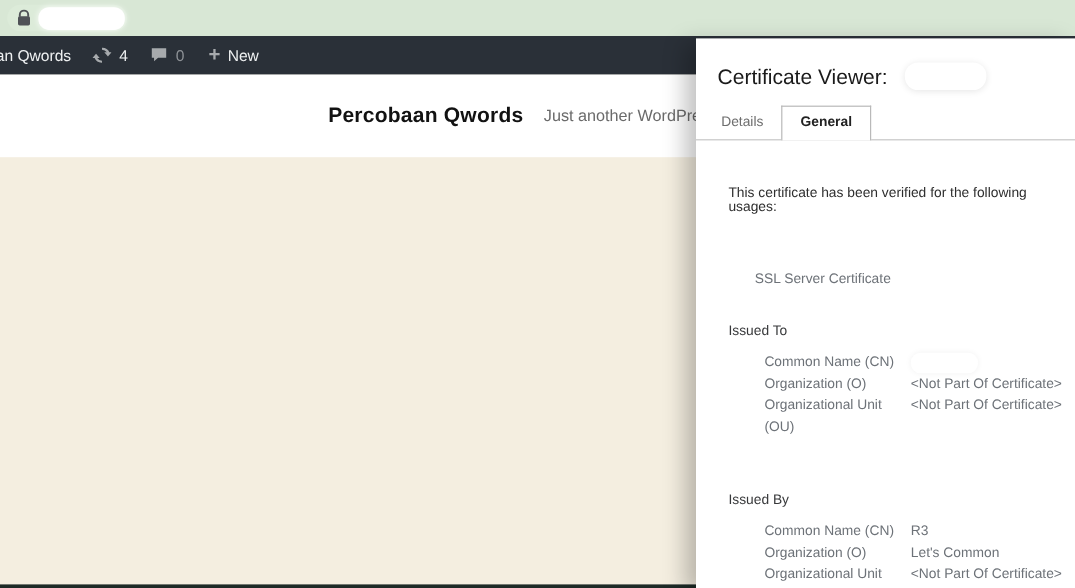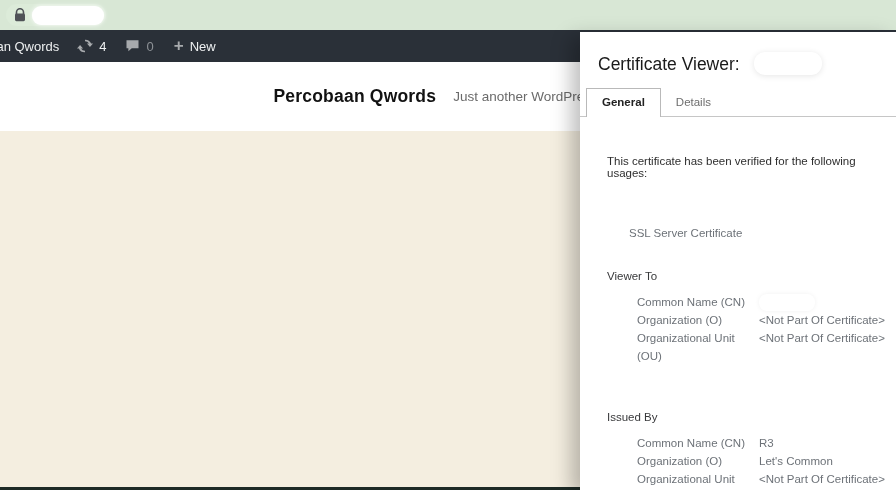--- a/index.html
+++ b/index.html
@@ -108,31 +108,31 @@
 <div class="footer-strip"></div>
 
 <div class="dialog">
 
   <div class="dlg-title-row">
     <span class="dlg-title">Certificate Viewer:</span>
     <span class="title-redact"></span>
   </div>
 
   <div class="tabs">
+    <div class="tab">Details</div>
     <div class="tab active">General</div>
-    <div class="tab">Details</div>
   </div>
 
   <div class="dlg-body">
 
     <div class="usage-intro">This certificate has been verified for the following usages:</div>
     <div class="usage-item">SSL Server Certificate</div>
 
     <div class="section">
-      <div class="section-heading">Viewer To</div>
+      <div class="section-heading">Issued To</div>
       <div class="cert-row">
         <span class="cert-label">Common Name (CN)</span>
         <span class="cn-redact"></span>
       </div>
       <div class="cert-row">
         <span class="cert-label">Organization (O)</span>
         <span class="cert-value">&lt;Not Part Of Certificate&gt;</span>
       </div>
       <div class="cert-row">
         <span class="cert-label">Organizational Unit (OU)</span>

